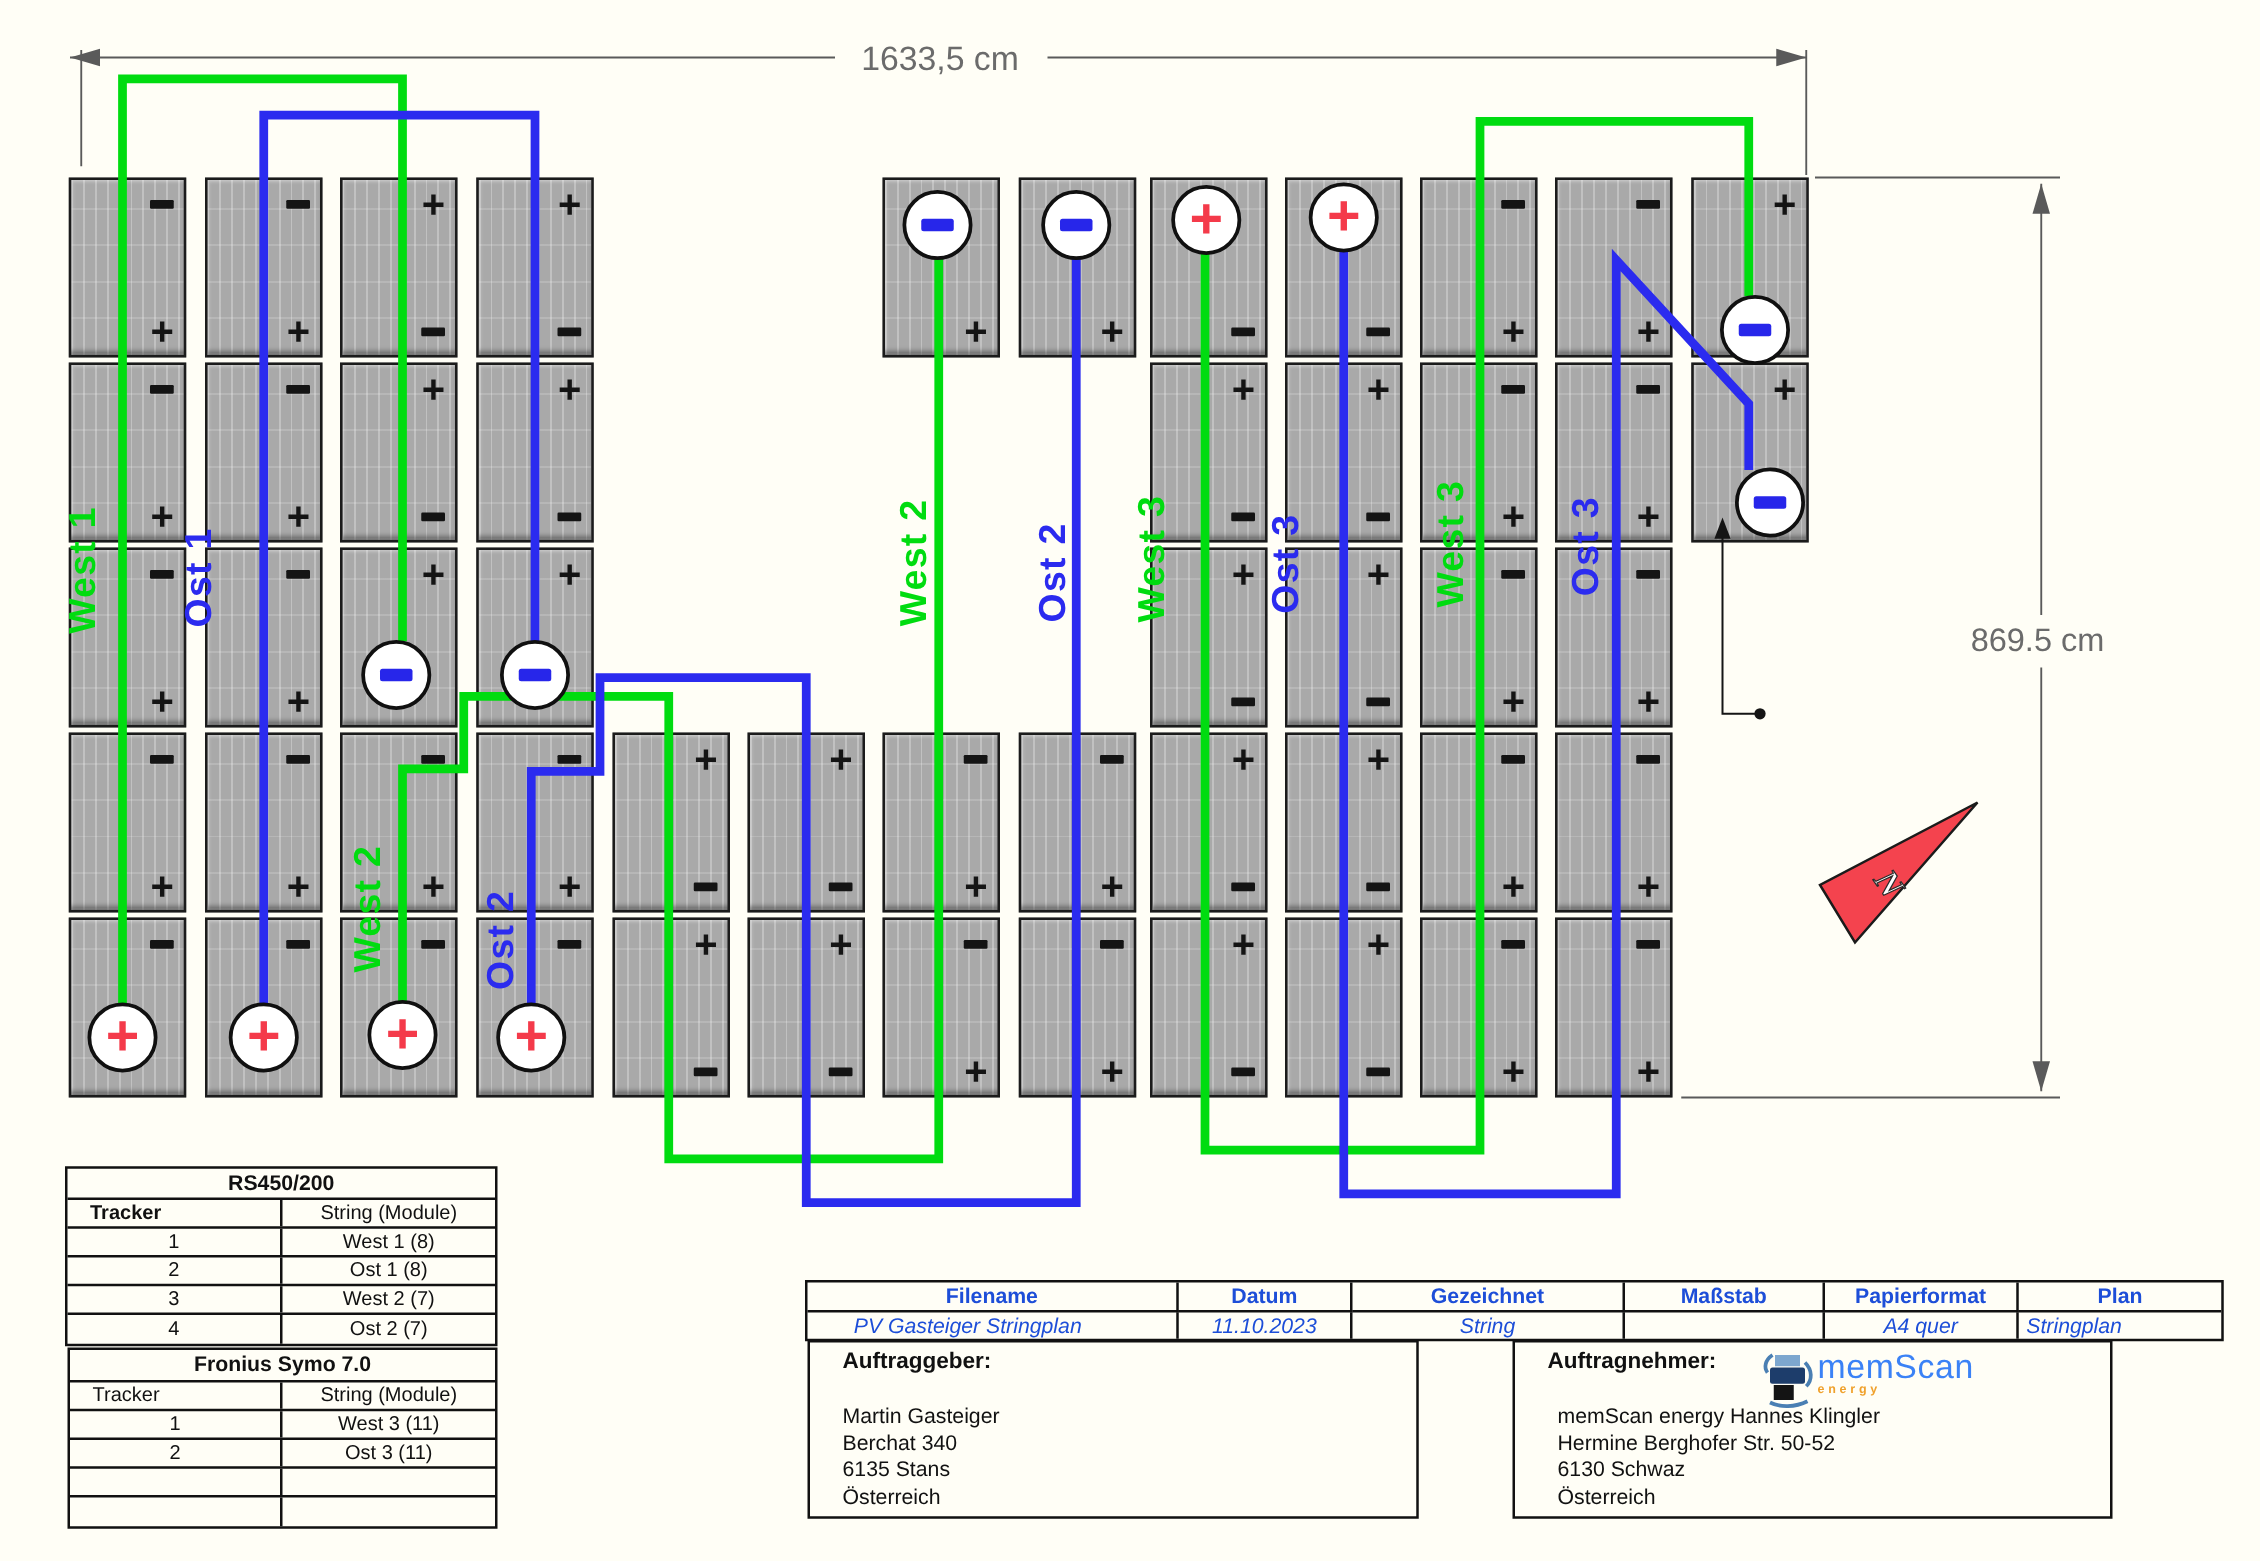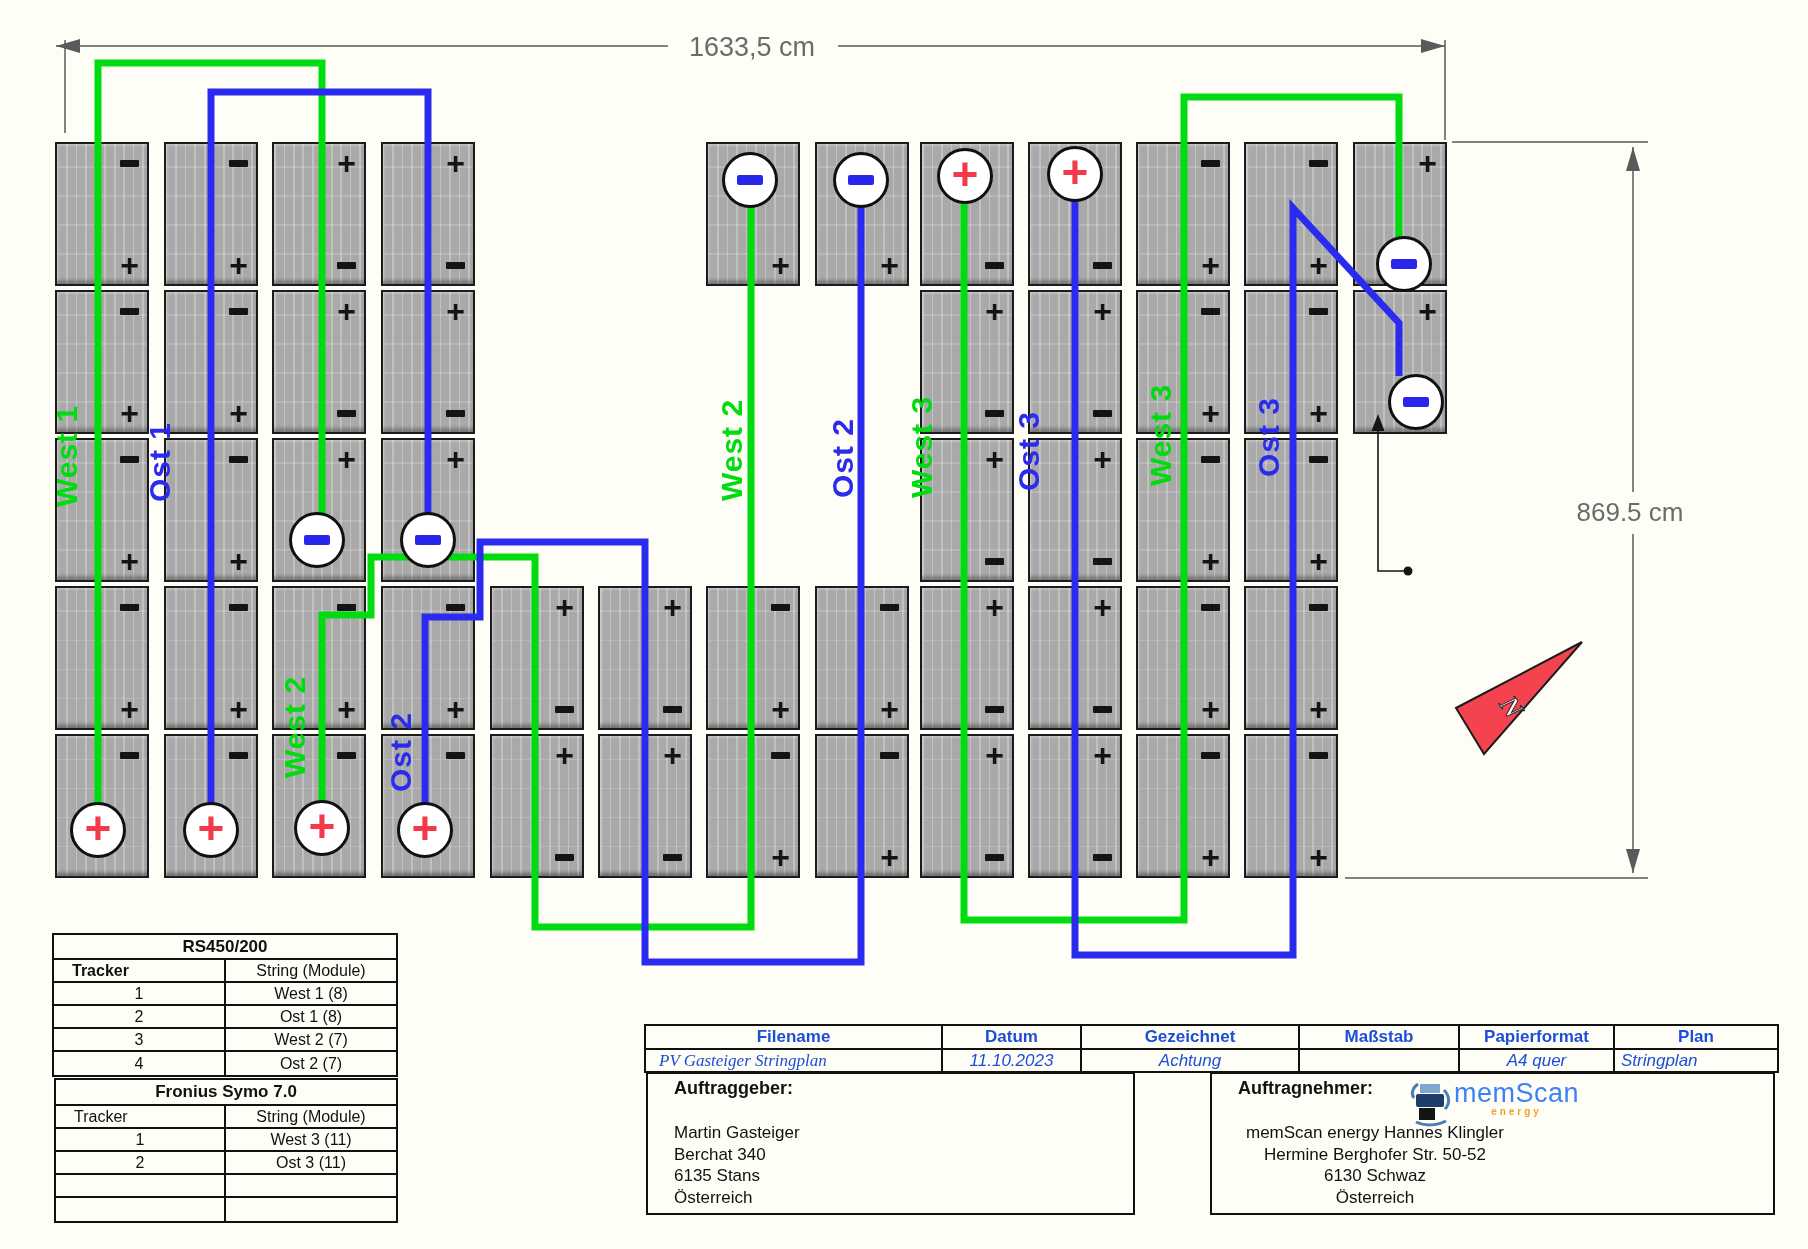--- a/index.html
+++ b/index.html
@@ -59,27 +59,27 @@
   
   #tb-top{position:absolute;left:644px;top:1024px;z-index:5;display:grid;
     grid-template-columns:297px 139px 218px 160px 155px 162px;
     border:2px solid #111;box-sizing:border-box;background:transparent;color:#1d4ed8;}
   #tb-top .hcell{box-sizing:border-box;border-right:2px solid #111;border-bottom:2px solid #111;
     height:24px;display:flex;align-items:center;justify-content:center;
     font:700 17px "Liberation Sans",sans-serif;}
   #tb-top .vcell{box-sizing:border-box;border-right:2px solid #111;height:21px;display:flex;
     align-items:center;justify-content:center;font:italic 17px "Liberation Sans",sans-serif;}
   #tb-top .hcell:nth-child(6),#tb-top .vcell:nth-child(12){border-right:none;}
-  #tb-top .vcell.left1{justify-content:flex-start;padding-left:13px;font-family:Liberation Serif, serif;}
+  #tb-top .vcell.left1{justify-content:flex-start;padding-left:37px;}
   #tb-top .vcell.left2{justify-content:flex-start;padding-left:6px;}
 
   .tb-box{position:absolute;top:1072px;height:143px;border:2px solid #111;box-sizing:border-box;
     z-index:5;color:#111;}
   #tb-client{left:646px;width:489px;}
-  #tb-contractor{left:1210px;width:565px;text-align:center;}
+  #tb-contractor{left:1210px;width:480px;}
   .tb-box .box-label{position:absolute;left:26px;top:4px;font:700 18px "Liberation Sans",sans-serif;}
   .tb-box .addr{position:absolute;left:26px;top:48px;font:17px "Liberation Sans",sans-serif;line-height:21.5px;}
   #tb-contractor .addr{left:34px;}
 
   
   #logo{position:absolute;left:196px;top:4px;display:flex;align-items:flex-start;}
   #logo .word{font:27px "Liberation Sans",sans-serif;color:#3b82f6;letter-spacing:.5px;line-height:30px;}
   #logo .sub{font:700 10px "Liberation Sans",sans-serif;color:#f0a12c;letter-spacing:3px;margin-top:-2px;}
 </style>
 </head>
@@ -511,21 +511,21 @@
 
   <div id="tb-top">
     <div class="hcell">Filename</div>
     <div class="hcell">Datum</div>
     <div class="hcell">Gezeichnet</div>
     <div class="hcell">Maßstab</div>
     <div class="hcell">Papierformat</div>
     <div class="hcell">Plan</div>
     <div class="vcell left1">PV  Gasteiger  Stringplan</div>
     <div class="vcell">11.10.2023</div>
-    <div class="vcell">Achtung</div>
+    <div class="vcell">String</div>
     <div class="vcell"></div>
     <div class="vcell">A4 quer</div>
     <div class="vcell left2">Stringplan</div>
   </div>
 
   <div class="tb-box" id="tb-client">
     <div class="box-label">Auftraggeber:</div>
     <div class="addr">
       <div>Martin Gasteiger</div>
       <div>Berchat 340</div>

